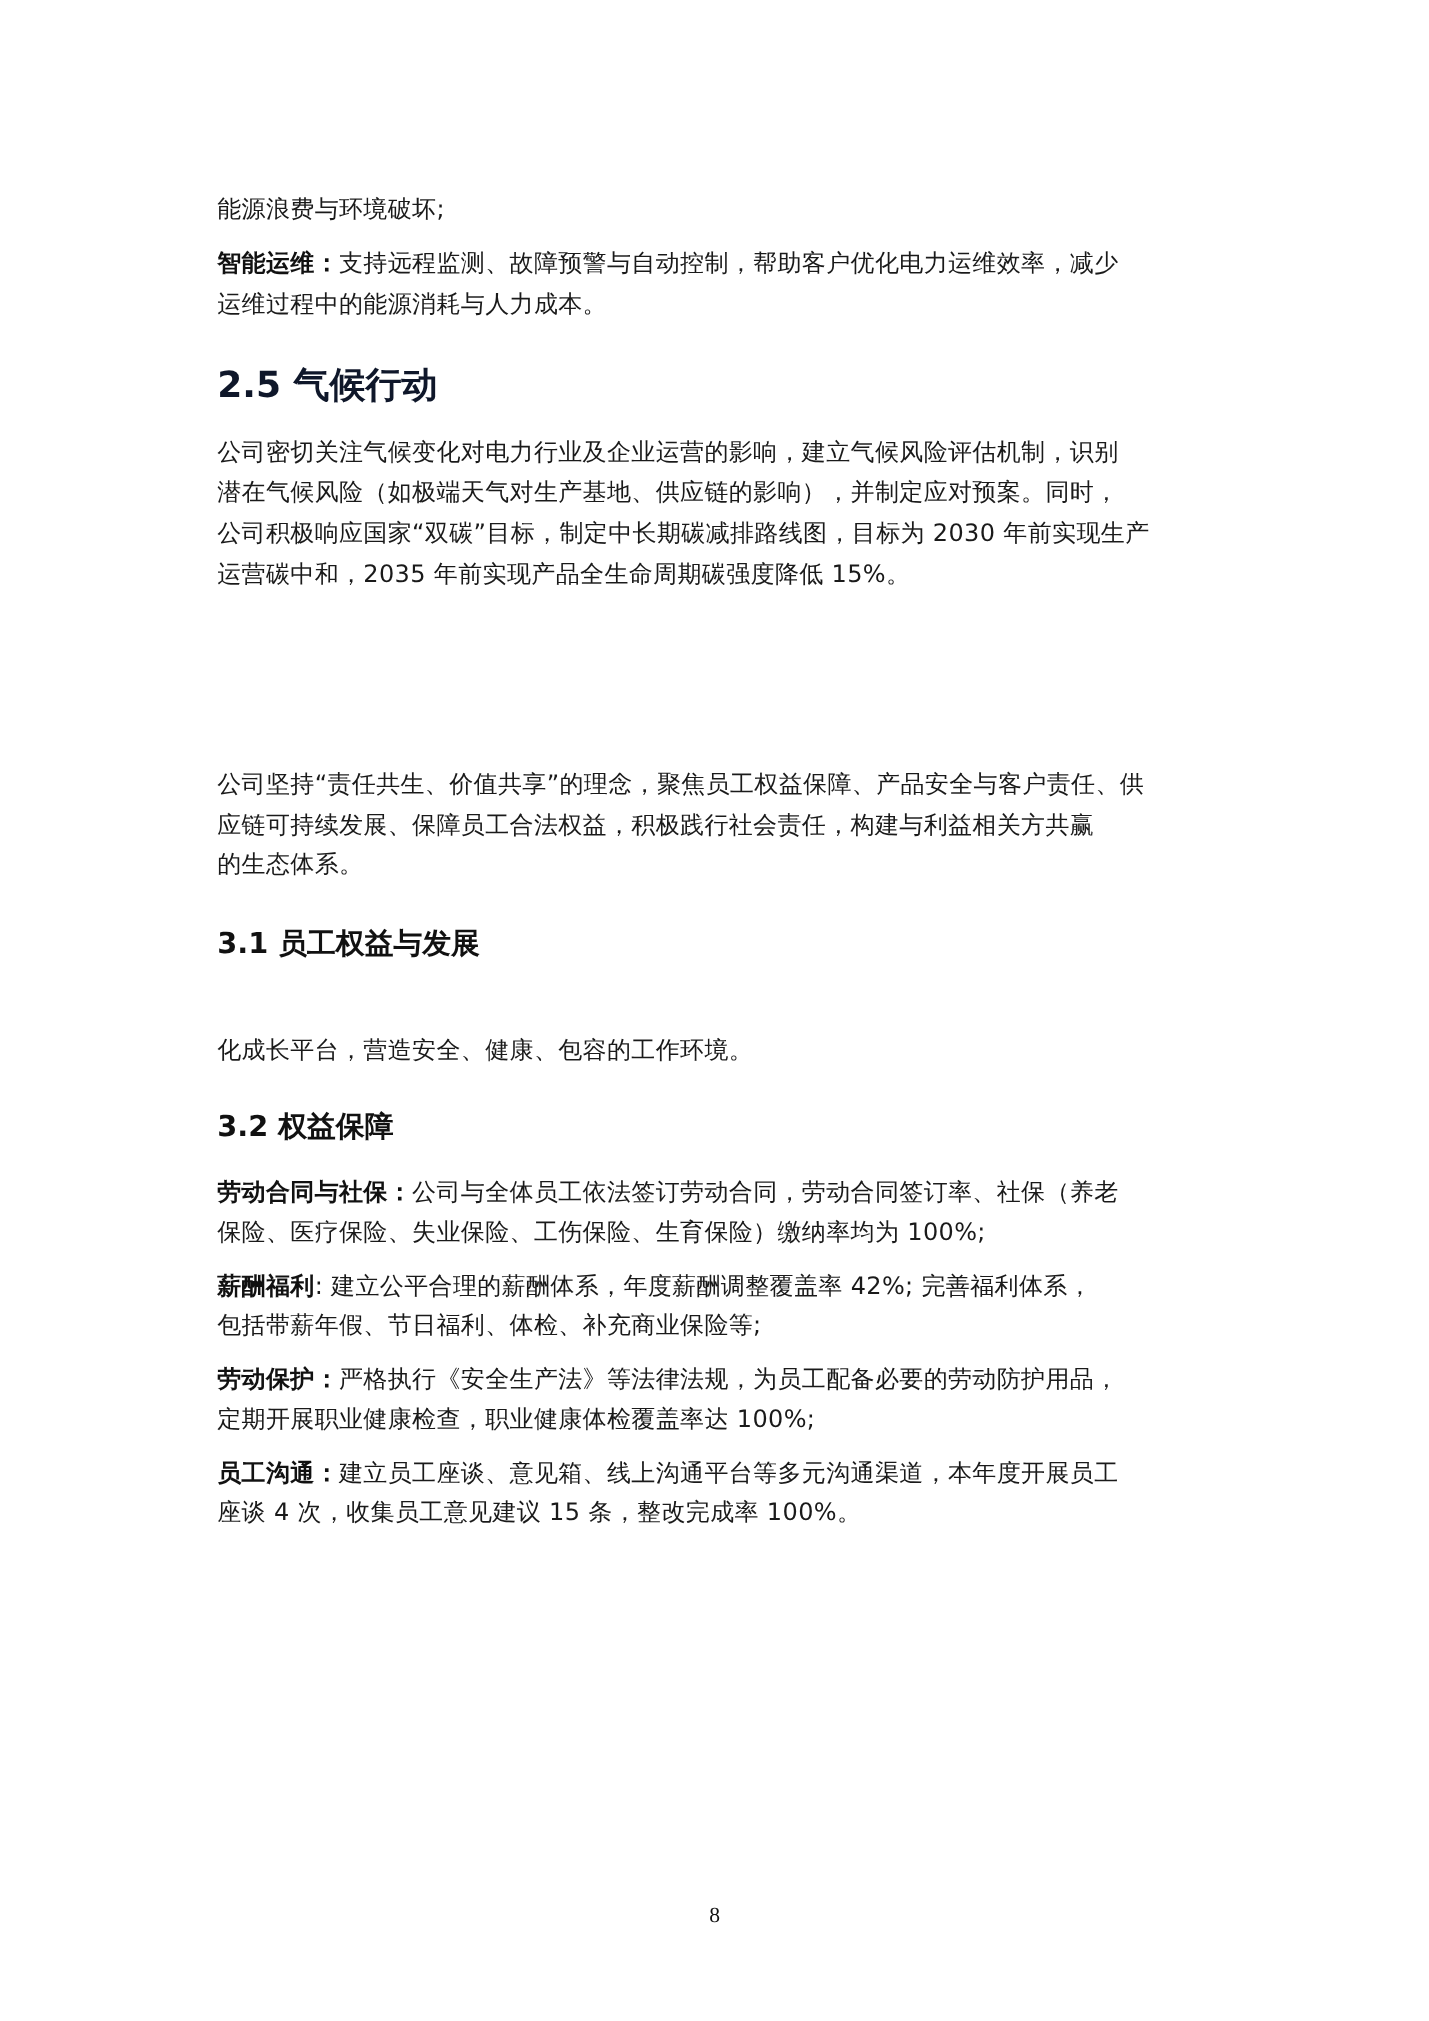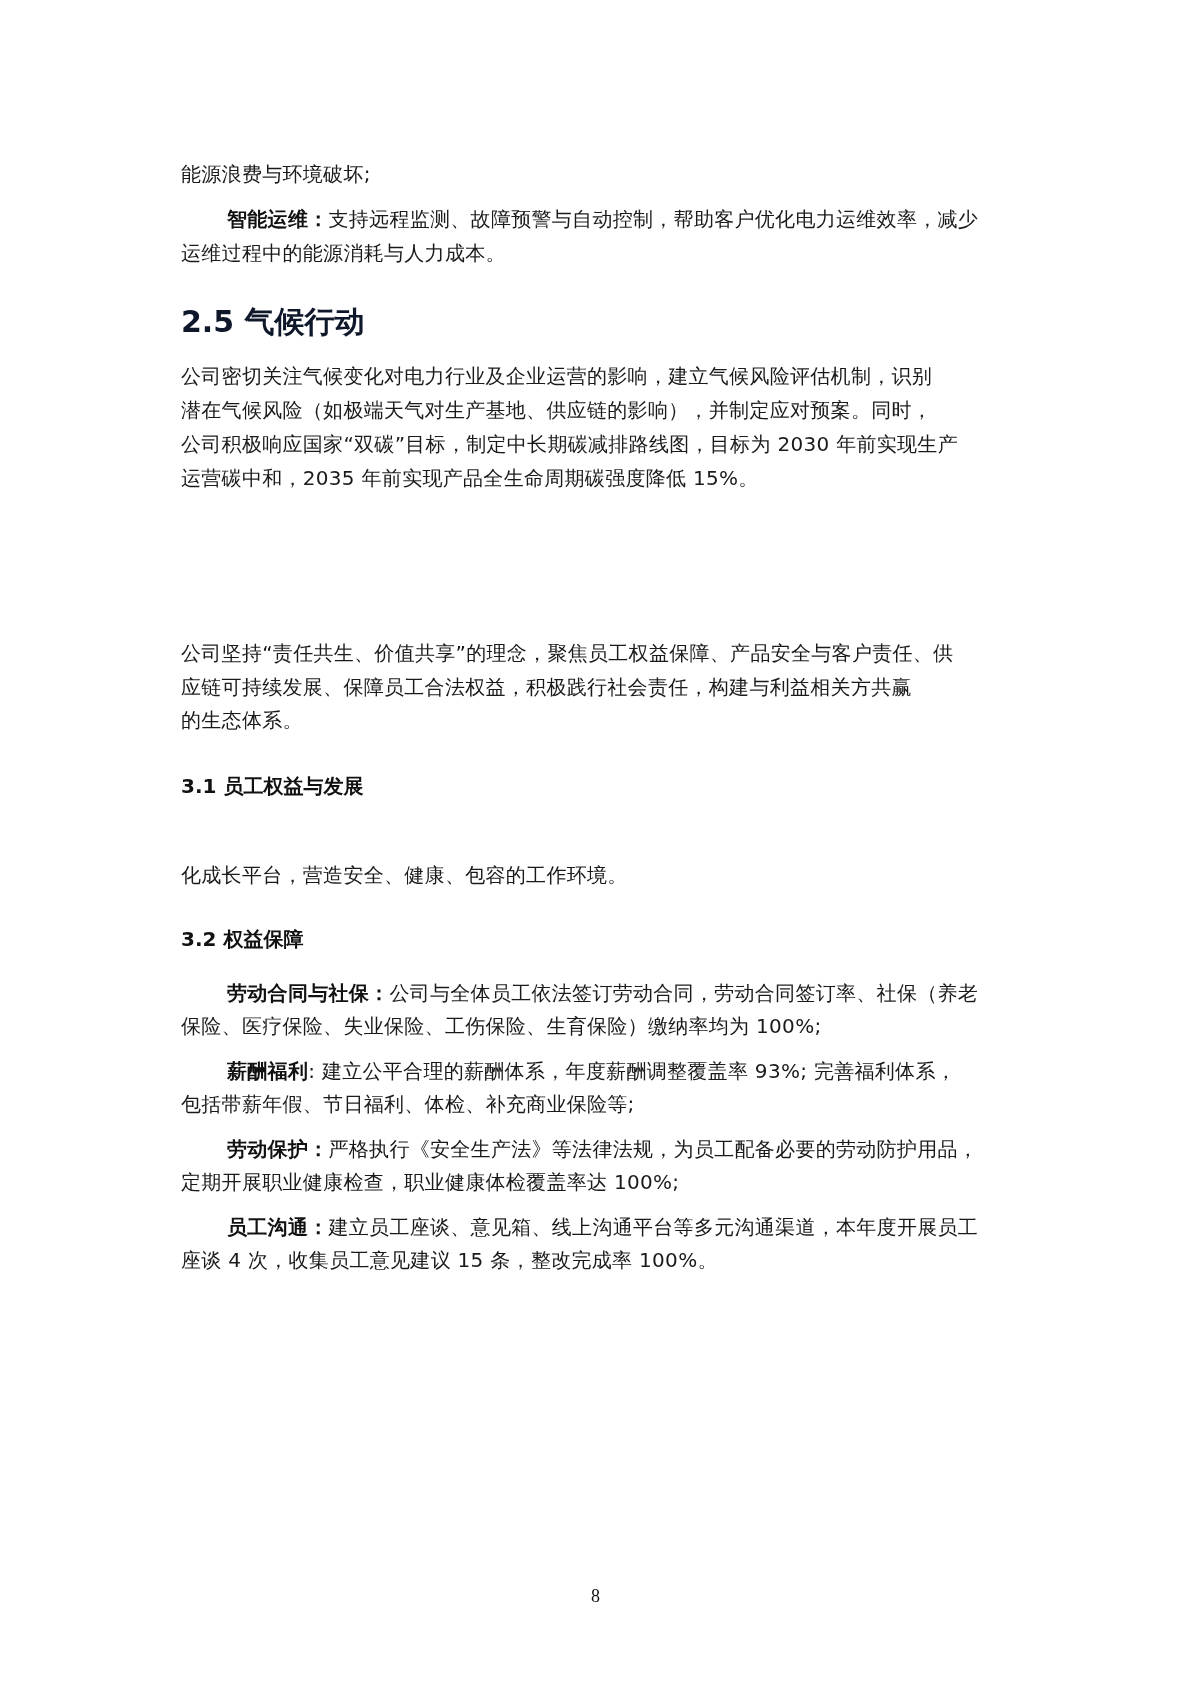--- a/index.html
+++ b/index.html
@@ -1,26 +1,26 @@
 <!DOCTYPE html>
 <html><head>
   <meta charset="utf-8">
   <style>
     html, body { margin: 0; padding: 0; background: #ffffff; }
     body { width: 1191px; height: 1684px; position: relative; overflow: hidden;
            font-family: "DejaVu Sans", "Liberation Sans", sans-serif; color: #111; }
     .page { position: absolute; left: 0; top: 0; width: 1191px; height: 1684px; }
     .line { position: absolute; left: 181px; font-size: 20px; line-height: 28px;
             white-space: nowrap; color: #1a1a1a; letter-spacing: 0.3px; }
-    .line b { font-weight: bold; color: #111; margin-left: 46px; }
+    .line b { font-weight: bold; color: #111; }
     .h2 { position: absolute; left: 181px; font-size: 30px; font-weight: bold;
           line-height: 40px; white-space: nowrap; color: #0f172a; text-align: center; }
     .h1 { position: absolute; left: 181px; font-size: 36px; font-weight: bold;
           line-height: 48px; white-space: nowrap; color: #111; }
-    .h3 { position: absolute; left: 181px; font-size: 20px; font-weight: bold;
+    .h3 { position: absolute; left: 181px; font-size: 24px; font-weight: bold;
           line-height: 38px; white-space: nowrap; color: #111; }
     .pagenum { position: absolute; left: 0; width: 1191px; text-align: center; top: 1586px;
                font-family: "Liberation Serif", "DejaVu Serif", serif; font-size: 18px; color: #111; }
   </style>
 </head>
 <body>
 
 <div class="page">
 
   <div class="line" style="top:160px">能源浪费与环境破坏;</div>
@@ -42,21 +42,21 @@
 
   <div class="h3" style="top:767px">3.1 员工权益与发展</div>
 
   <div class="line" style="top:861px">化成长平台，营造安全、健康、包容的工作环境。</div>
 
   <div class="h3" style="top:920px">3.2 权益保障</div>
 
   <div class="line" style="top:979px"><b>劳动合同与社保：</b><span>公司与全体员工依法签订劳动合同，劳动合同签订率、社保（养老</span></div>
   <div class="line" style="top:1012px">保险、医疗保险、失业保险、工伤保险、生育保险）缴纳率均为 100%;</div>
 
-  <div class="line" style="top:1057px"><b>薪酬福利</b><span>:  建立公平合理的薪酬体系，年度薪酬调整覆盖率 93%;  完善福利体系，</span></div>
+  <div class="line" style="top:1057px"><b>薪酬福利</b><span>:  建立公平合理的薪酬体系，年度薪酬调整覆盖率 42%;  完善福利体系，</span></div>
   <div class="line" style="top:1090px">包括带薪年假、节日福利、体检、补充商业保险等;</div>
 
   <div class="line" style="top:1135px"><b>劳动保护：</b><span>严格执行《安全生产法》等法律法规，为员工配备必要的劳动防护用品，</span></div>
   <div class="line" style="top:1168px">定期开展职业健康检查，职业健康体检覆盖率达 100%;</div>
 
   <div class="line" style="top:1213px"><b>员工沟通：</b><span>建立员工座谈、意见箱、线上沟通平台等多元沟通渠道，本年度开展员工</span></div>
   <div class="line" style="top:1246px">座谈 4 次，收集员工意见建议 15 条，整改完成率 100%。</div>
 
   <div class="pagenum">8</div>
 </div>

